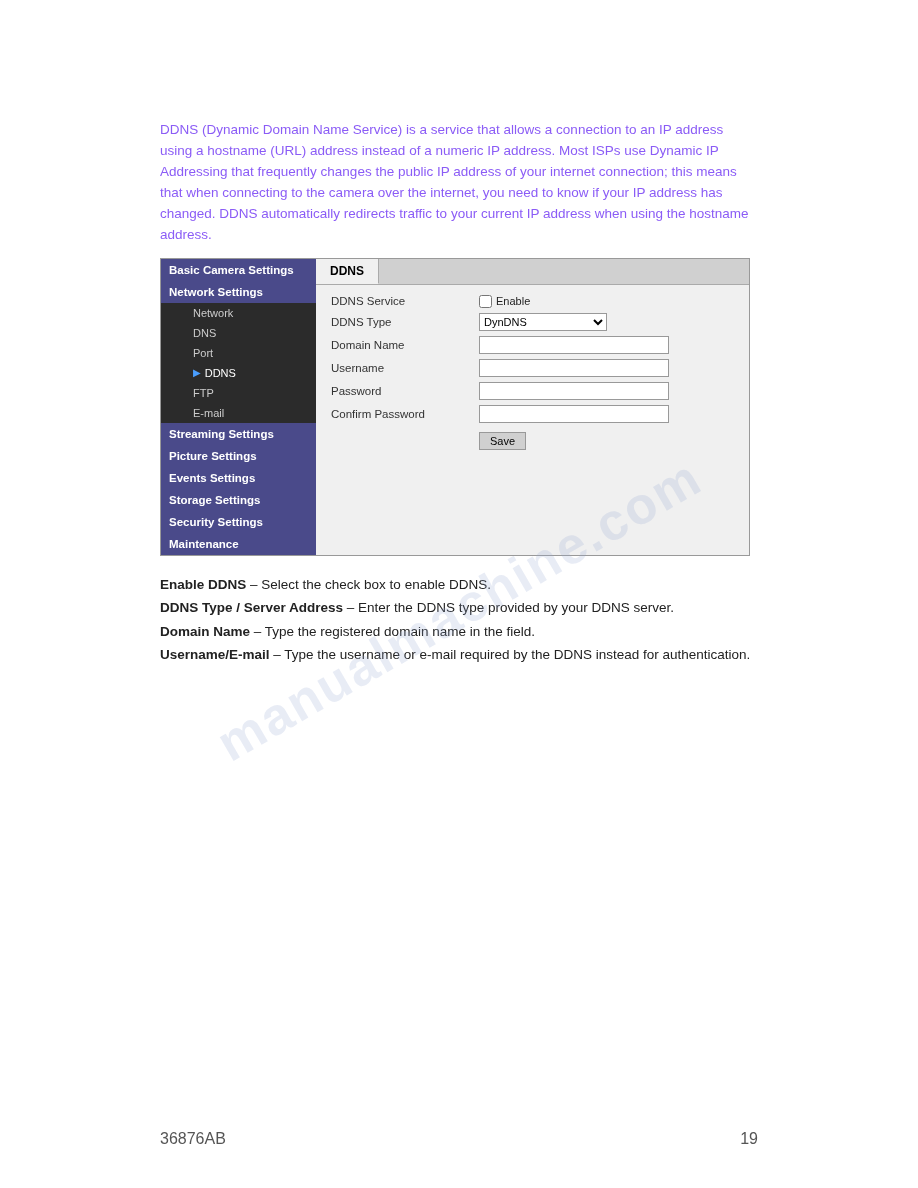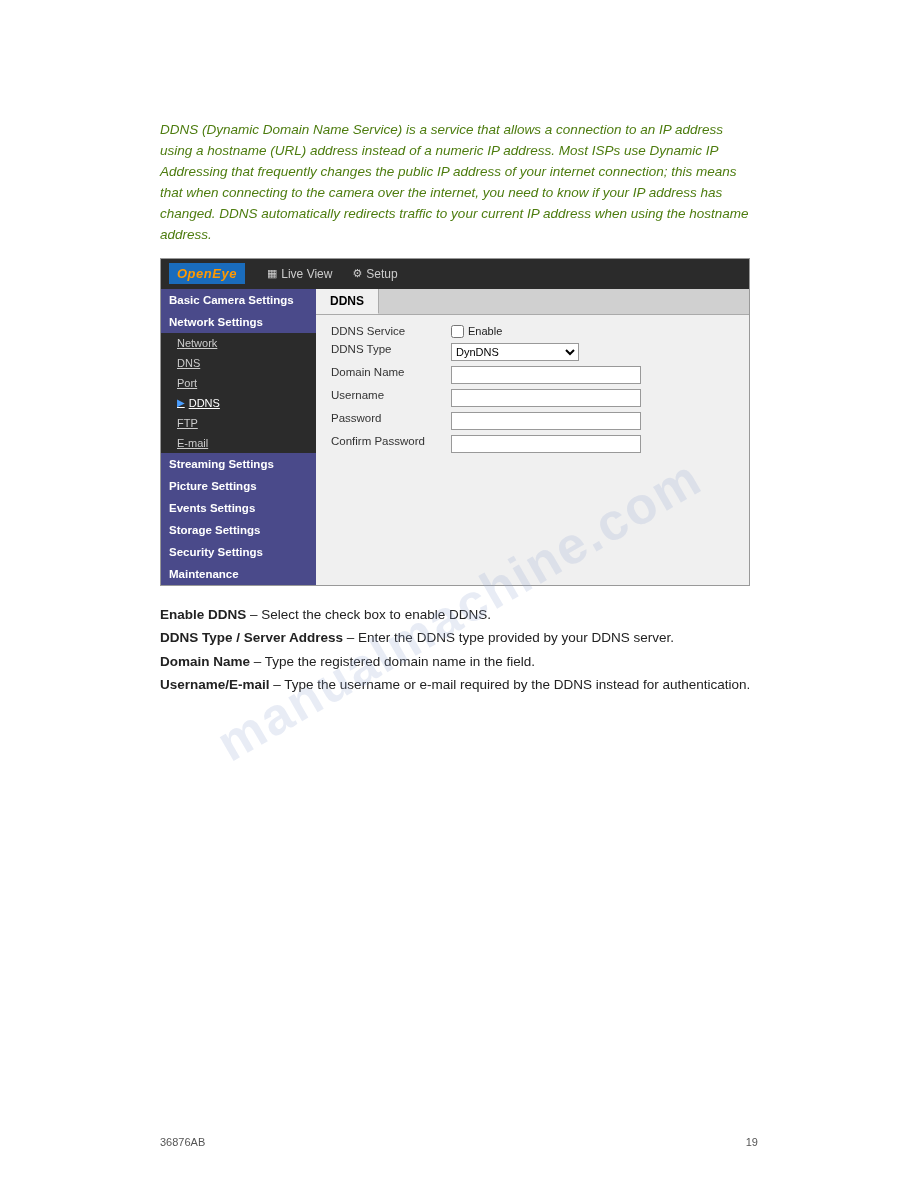--- a/index.html
+++ b/index.html
@@ -13,23 +13,22 @@
       position: relative;
     }
 
     .page-content {
       padding: 120px 160px 60px 160px;
     }
 
     .intro-text {
       font-size: 13.5px;
       line-height: 1.55;
-      color: #4d7c0f;
+      color: #8b5cf6;
       margin-bottom: 12px;
-      font-style: italic;
     }
 
     
     .camera-ui {
       border: 1px solid #999;
       width: 590px;
       margin-bottom: 18px;
       font-size: 12px;
     }
 
@@ -80,26 +79,25 @@
       background: #4a4a8a;
       color: #fff;
       font-size: 11.5px;
       font-weight: bold;
       padding: 5px 8px;
       cursor: pointer;
     }
     .sidebar-item {
       color: #ccc;
       font-size: 11px;
-      padding: 4px 16px;
+      padding: 4px 32px;
       cursor: pointer;
       display: flex;
       align-items: center;
       gap: 4px;
-      text-decoration: underline;
     }
     .sidebar-item.active {
       color: #fff;
     }
     .sidebar-item.active .arrow {
       color: #4a9eff;
     }
     .arrow { font-size: 10px; }
 
     
@@ -130,21 +128,23 @@
       color: #000;
     }
 
     
     .form-area {
       padding: 10px 15px;
       background: #f0f0f0;
     }
     .form-row {
       display: flex;
+      align-items: center;
       margin-bottom: 5px;
+      gap: 28px;
     }
     .form-label {
       width: 120px;
       font-size: 11.5px;
       color: #333;
       flex-shrink: 0;
     }
     .form-control {
       font-size: 11px;
     }
@@ -216,46 +216,33 @@
     }
 
     
     .page-footer {
       position: absolute;
       bottom: 40px;
       left: 160px;
       right: 160px;
       display: flex;
       justify-content: space-between;
-      font-size: 11px;
+      font-size: 16px;
       color: #555;
     }
   </style>
 </head>
 <body>
 
 <div class="page-content">
 
   <p class="intro-text">DDNS (Dynamic Domain Name Service) is a service that allows a connection to an IP address using a hostname (URL) address instead of a numeric IP address. Most ISPs use Dynamic IP Addressing that frequently changes the public IP address of your internet connection; this means that when connecting to the camera over the internet, you need to know if your IP address has changed. DDNS automatically redirects traffic to your current IP address when using the hostname address.</p>
 
   <div class="camera-ui">
 
-    <div class="nav-bar">
-      <div class="nav-logo">
-        <span>Open</span><span style="color:#f90;">Eye</span>
-      </div>
-      <div class="nav-item">
-        <span class="nav-icon">▦</span>
-        <span>Live View</span>
-      </div>
-      <div class="nav-item">
-        <span class="nav-icon">⚙</span>
-        <span>Setup</span>
-      </div>
-    </div>
 
     <div class="main-layout">
 
       <div class="sidebar">
         <div class="sidebar-group-header">Basic Camera Settings</div>
         <div class="sidebar-group-header">Network Settings</div>
         <div class="sidebar-item">
           <span>Network</span>
         </div>
         <div class="sidebar-item">
@@ -329,20 +316,24 @@
             </div>
           </div>
 
           <div class="form-row">
             <div class="form-label">Confirm Password</div>
             <div class="form-control">
               <input type="password" style="">
             </div>
           </div>
 
+          <div class="form-row">
+            <div class="form-label"></div>
+            <button class="save-btn">Save</button>
+          </div>
         </div>
       </div>
     </div>
   </div>
 
   <div class="desc-section">
     <p class="desc-item">
       <span class="desc-label">Enable DDNS</span><span class="desc-dash"> – </span><span>Select the check box to enable DDNS.</span>
     </p>
     <p class="desc-item">

